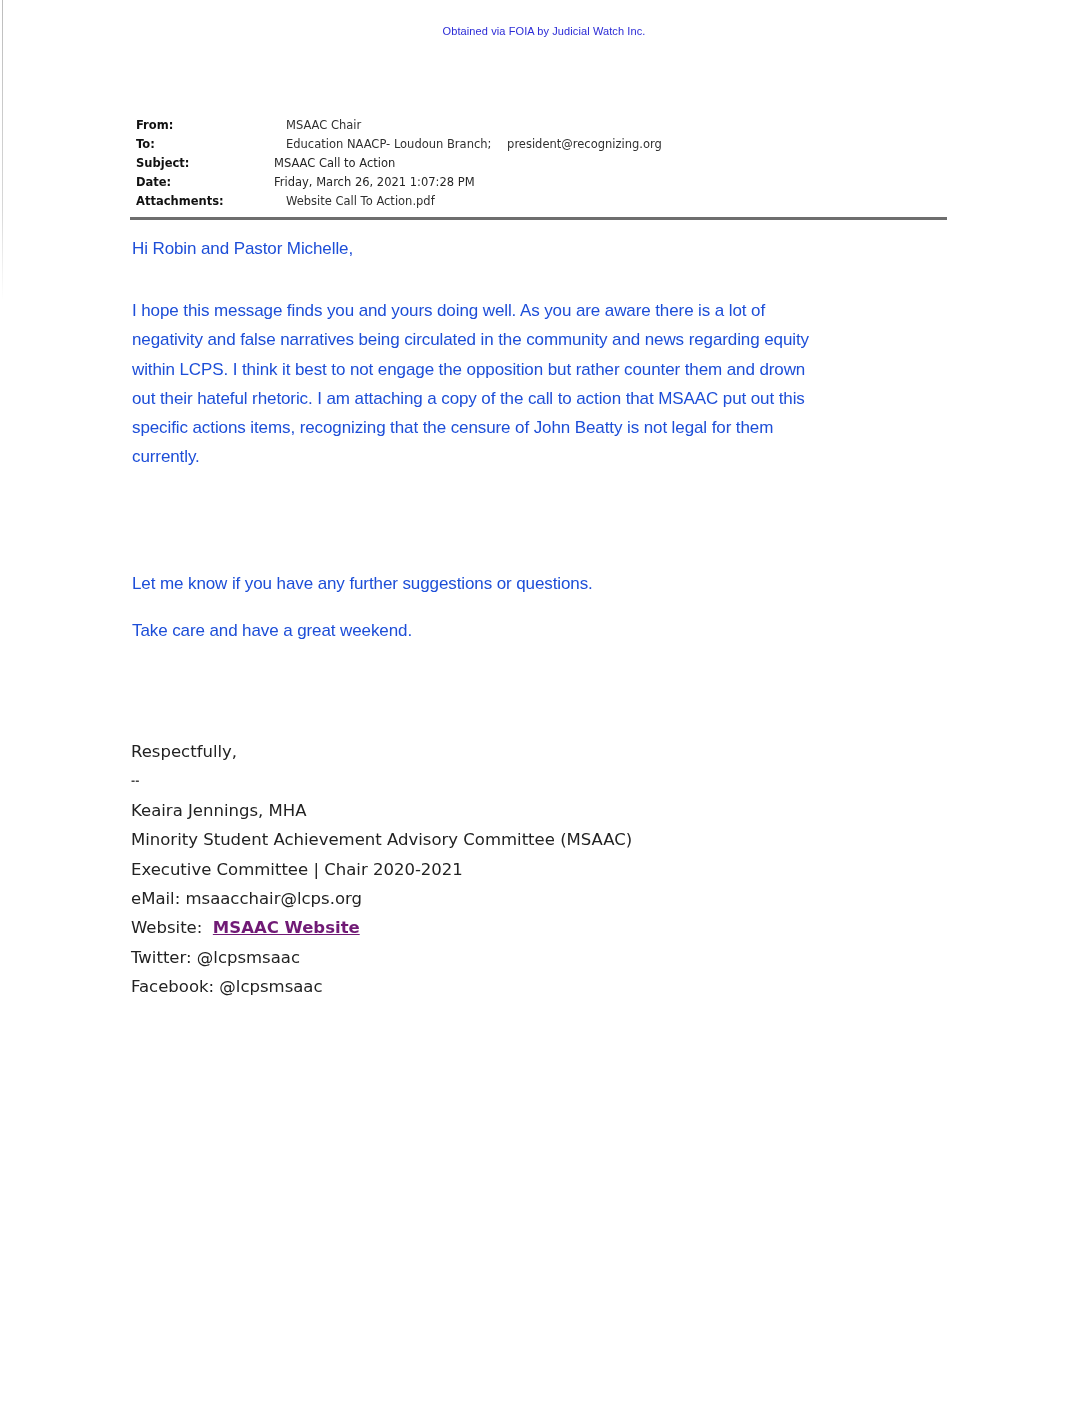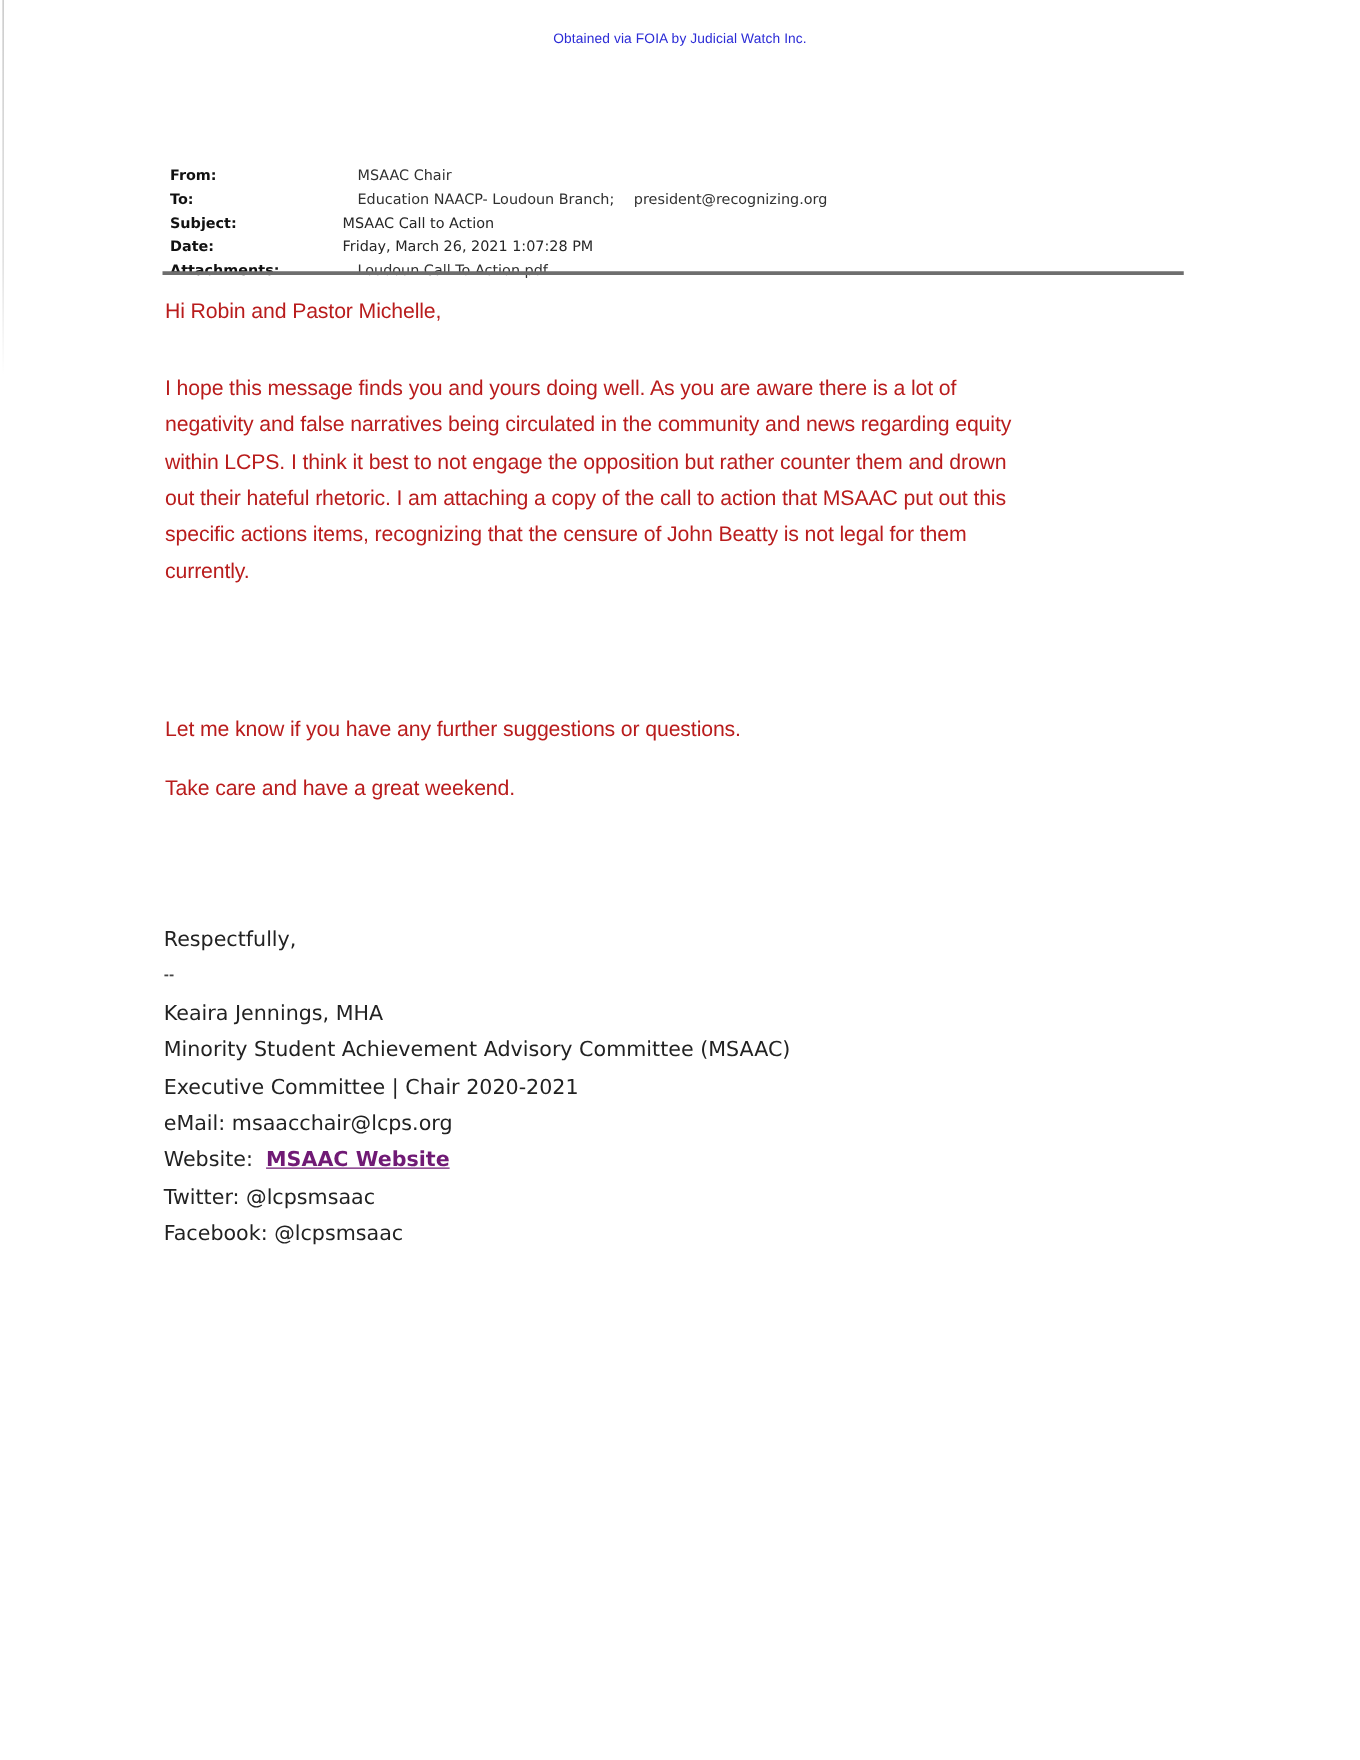--- a/index.html
+++ b/index.html
@@ -30,21 +30,21 @@
       width: 1088px;
       text-align: center;
       font-family: "Liberation Sans", sans-serif;
       font-size: 11px;
       color: #2b2bd6;
       letter-spacing: 0.1px;
     }
     .header-table {
       position: absolute;
       left: 136px;
-      top: 131px;
+      top: 116px;
       font-family: "DejaVu Sans", sans-serif;
       font-size: 11.5px;
       line-height: 19px;
       color: #1a1a1a;
     }
     .header-row {
       display: flex;
       height: 19px;
     }
     .header-label {
@@ -66,21 +66,21 @@
       top: 217px;
       width: 817px;
       height: 3px;
       background: #6e6e6e;
     }
     .body-text {
       position: absolute;
       left: 132px;
       font-family: "Liberation Sans Narrow", "Liberation Sans", sans-serif;
       font-size: 17px;
-      color: #b91c1c;
+      color: #1d4ed8;
       letter-spacing: -0.1px;
     }
     .greeting { top: 239px; }
     .paragraph {
       top: 296px;
       width: 800px;
       line-height: 29.3px;
     }
     .paragraph .line {
       display: block;
@@ -127,21 +127,21 @@
   <div class="header-row">
     <span class="header-label">Subject:</span>
     <span class="header-value">MSAAC Call to Action</span>
   </div>
   <div class="header-row">
     <span class="header-label">Date:</span>
     <span class="header-value">Friday, March 26, 2021 1:07:28 PM</span>
   </div>
   <div class="header-row">
     <span class="header-label">Attachments:</span>
-    <span class="header-value link">Loudoun Call To Action.pdf</span>
+    <span class="header-value link">Website Call To Action.pdf</span>
   </div>
 </div>
 
 <div class="header-rule"></div>
 
 <div class="body-text greeting">Hi Robin and Pastor Michelle,</div>
 
 <div class="body-text paragraph">
   <span class="line">I hope this message finds you and yours doing well. As you are aware there is a lot of</span>
   <span class="line">negativity and false narratives being circulated in the community and news regarding equity</span>

